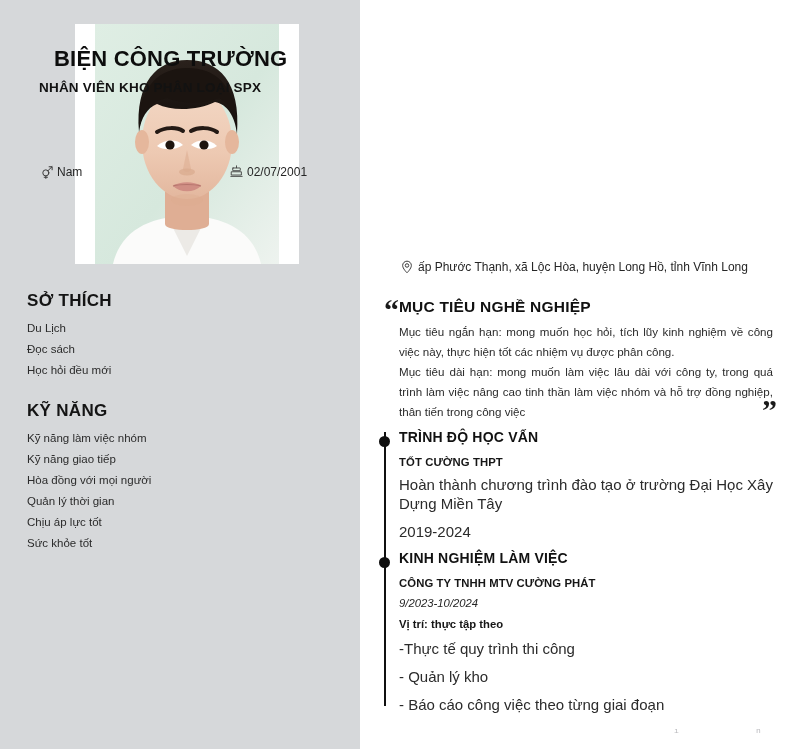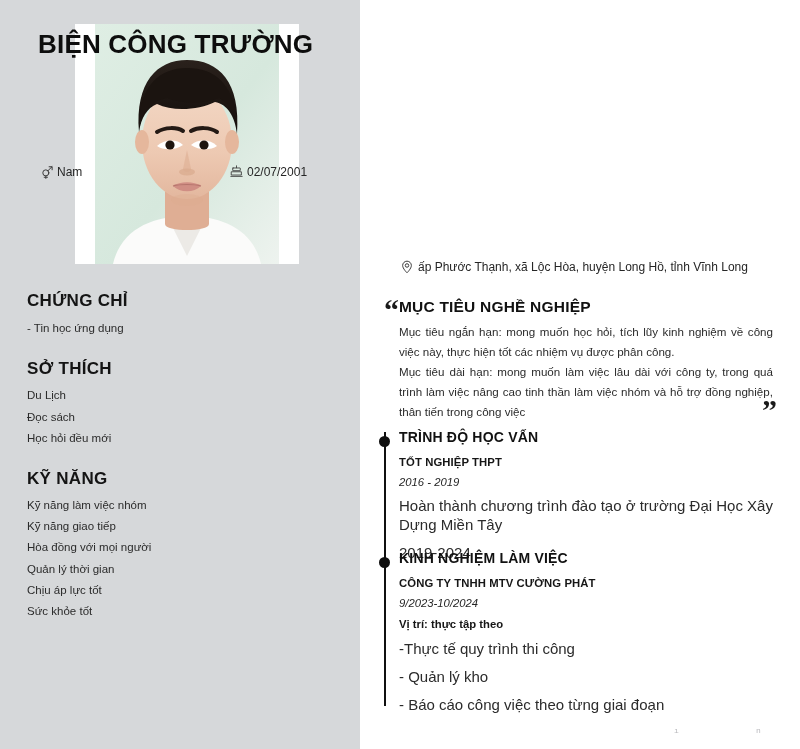--- a/index.html
+++ b/index.html
@@ -78,26 +78,26 @@
     left: 360px;
     top: 0;
     width: 440px;
     height: 749px;
     background: #ffffff;
   }
   .name {
     position: absolute;
     left: 38px;
     top: 30px;
-    font-size: 26px;
+    font-size: 22px;
     font-weight: bold;
     letter-spacing: 0.2px;
     color: #0d0d0d;
     line-height: 1.15;
-    margin: 0;
+    margin: 16px;
   }
   .job-title {
     position: absolute;
     left: 39px;
     top: 80px;
     font-size: 13.5px;
     font-weight: bold;
     letter-spacing: 0.2px;
     color: #121212;
     margin: 0;
@@ -316,24 +316,20 @@
             <path d="M78 162 C85 160 99 160 106 162" stroke="#b5746c" stroke-width="1.2" fill="none"></path>
 
             <ellipse cx="92" cy="176" rx="16" ry="6" fill="#dcab8f" opacity="0.35"></ellipse>
           </g>
         </svg>
       </div>
     </div>
 
     <div class="side-sections">
 
-      <div class="side-block">
-        <h3 class="side-heading">CHỨNG CHỈ</h3>
-        <div class="side-item">- Tin học ứng dụng</div>
-      </div>
 
       <div class="side-block">
         <h3 class="side-heading">SỞ THÍCH</h3>
         <div class="side-item">Du Lịch</div>
         <div class="side-item">Đọc sách</div>
         <div class="side-item">Học hỏi đều mới</div>
       </div>
 
       <div class="side-block">
         <h3 class="side-heading">KỸ NĂNG</h3>
@@ -344,20 +340,21 @@
         <div class="side-item">Chịu áp lực tốt</div>
         <div class="side-item">Sức khỏe tốt</div>
       </div>
 
     </div>
   </div>
 
   <div class="main"></div>
 
   <h1 class="name">BIỆN CÔNG TRƯỜNG</h1>
+  <h2 class="job-title">NHÂN VIÊN KHO PHÂN LOẠI SPX</h2>
 
   <div class="contact-row">
     <div class="contact-item contact-gender">
       <span class="ic">
         <svg width="14" height="14" viewBox="0 0 24 24" fill="none" stroke="#3a3a3a" stroke-width="1.7" stroke-linecap="round">
           <circle cx="10" cy="13.5" r="5.2"></circle>
           <line x1="10" y1="18.7" x2="10" y2="23"></line>
           <line x1="7.2" y1="21" x2="12.8" y2="21"></line>
           <line x1="13.7" y1="9.8" x2="20.5" y2="3"></line>
           <polyline points="15.6,3 20.8,3 20.8,8.2"></polyline>
@@ -396,22 +393,21 @@
       <p>Mục tiêu dài hạn: mong muốn làm việc lâu dài với công ty, trong quá trình làm việc nâng cao tinh thần làm việc nhóm và hỗ trợ đồng nghiệp, thân tiến trong công việc</p>
     </div>
     <span class="quote-close">”</span>
   </div>
 
   <div class="timeline-line"></div>
 
   <div class="tl-dot" style="top:436px;"></div>
   <div class="tl-section" style="top:430px;">
     <h3 class="tl-heading">TRÌNH ĐỘ HỌC VẤN</h3>
-    <div class="tl-org">TỐT NGHIỆP THPT</div>
-    <div class="tl-date">2016 - 2019</div>
+    <div class="tl-org">TỐT CƯỜNG THPT</div>
     <div class="tl-text">Hoàn thành chương trình đào tạo ở trường Đại Học Xây Dựng Miền Tây</div>
     <div class="tl-text">2019-2024</div>
   </div>
 
   <div class="tl-dot" style="top:557px;"></div>
   <div class="tl-section" style="top:551px;">
     <h3 class="tl-heading">KINH NGHIỆM LÀM VIỆC</h3>
     <div class="tl-org">CÔNG TY TNHH MTV CƯỜNG PHÁT</div>
     <div class="tl-date">9/2023-10/2024</div>
     <div class="tl-role">Vị trí: thực tập theo</div>

